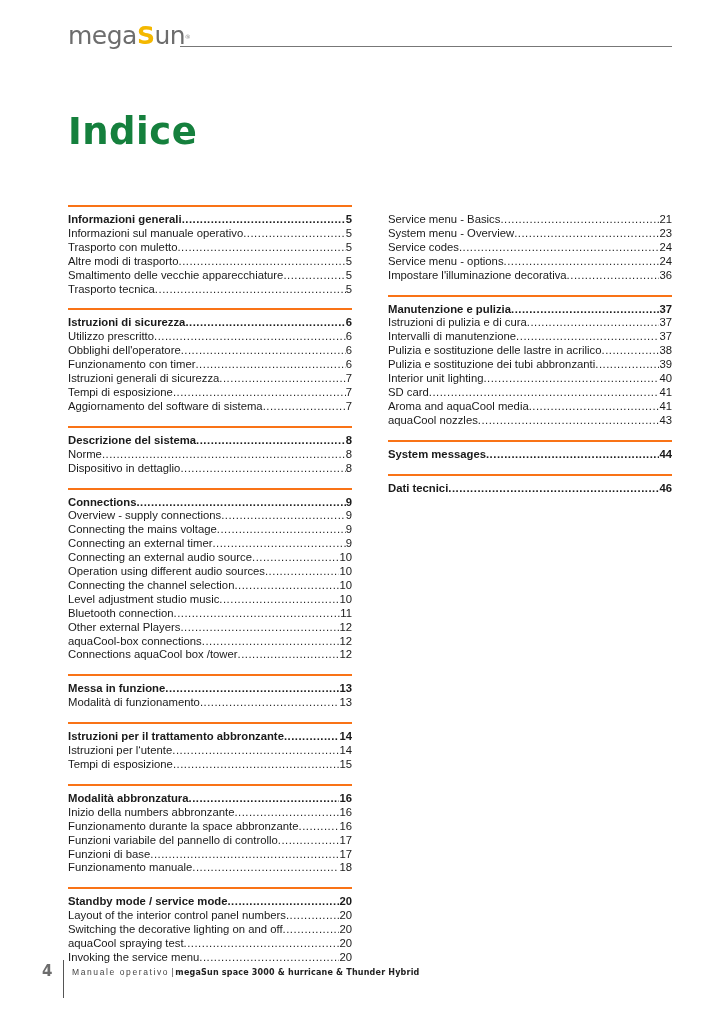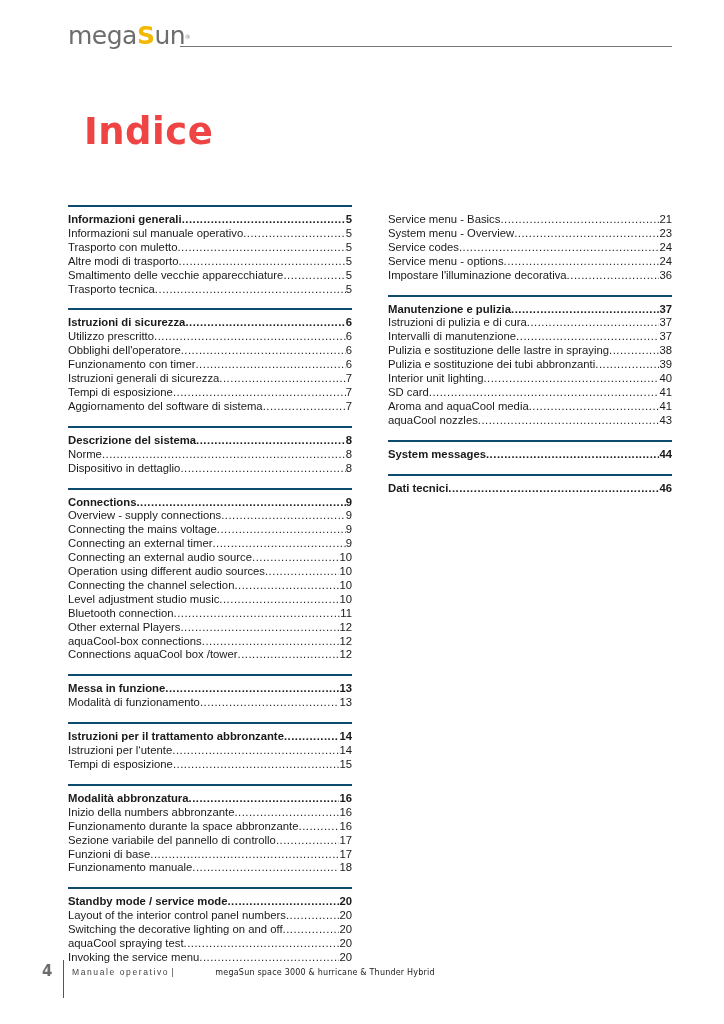--- a/index.html
+++ b/index.html
@@ -1,37 +1,37 @@
 <!DOCTYPE html>
 <html><head>
 <meta charset="utf-8">
 <style>
   html, body { margin: 0; padding: 0; background: #ffffff; }
   body { width: 724px; height: 1024px; position: relative; overflow: hidden; font-family: "Liberation Sans", sans-serif; color: #1a1a1a; }
   .logo { position: absolute; left: 68px; top: 21px; font-family: "DejaVu Sans", sans-serif; font-size: 25px; letter-spacing: -0.5px; color: #6d6d6d; line-height: 30px; }
   .logo .sun { color: #f4b800; font-weight: bold; }
   .logo .reg { position: absolute; right: -5px; top: 1px; font-size: 6px; color: #888; }
   .header-rule { position: absolute; left: 180px; top: 46px; width: 492px; height: 1px; background: #777; }
-  .page-title { position: absolute; left: 84px; top: 110px; font-family: "DejaVu Sans", sans-serif; font-weight: bold; font-size: 37px; color: #ef4444; letter-spacing: 0.5px; }
+  .page-title { position: absolute; left: 68px; top: 110px; font-family: "DejaVu Sans", sans-serif; font-weight: bold; font-size: 37px; color: #15803d; letter-spacing: 0.5px; }
   .col { position: absolute; top: 205px; width: 284px; }
   .col.left { left: 68px; }
   .col.right { left: 388px; top: 213px; }
-  .section { border-top: 2px solid #0c4a6e; padding-top: 6px; margin-bottom: 12px; }
+  .section { border-top: 2px solid #f97316; padding-top: 6px; margin-bottom: 12px; }
   .section.no-rule { border-top: none; padding-top: 0; }
   .row { display: flex; align-items: baseline; font-size: 11.3px; line-height: 13.9px; white-space: nowrap; }
   .row .label { flex: 0 0 auto; }
   .row .dots { flex: 1 1 auto; overflow: hidden; color: #1a1a1a; letter-spacing: 0.5px; }
   .row .dots::before { content: "........................................................................................................................................................................"; }
   .row .page { flex: 0 0 auto; }
   .row.head { font-weight: bold; }
   .footer-num { position: absolute; left: 42px; top: 962px; font-family: "DejaVu Sans", sans-serif; font-weight: bold; font-size: 15px; color: #6d6d6d; }
   .footer-bar { position: absolute; left: 63px; top: 960px; width: 1px; height: 38px; background: #555; }
   .footer-text { position: absolute; left: 72px; top: 967px; font-size: 8.5px; color: #444; letter-spacing: 1.6px; white-space: nowrap; }
   .footer-text .sep { letter-spacing: 0; margin: 0 2px; }
-  .footer-text .product { font-weight: normal; color: #222; letter-spacing: 0.2px; font-family: "DejaVu Sans", sans-serif; font-size: 8px; margin-left: 40px; }
+  .footer-text .product { font-weight: bold; color: #222; letter-spacing: 0.2px; font-family: "DejaVu Sans", sans-serif; font-size: 8px; }
 </style>
 </head>
 <body>
 
 <div class="logo"><span>mega</span><span class="sun">S</span><span>un</span><span class="reg">®</span></div>
 <div class="header-rule"></div>
 
 <h1 class="page-title" style="margin:0;">Indice</h1>
 
 <div class="col left" id="col-left">
@@ -222,21 +222,21 @@
         <span class="label">Inizio della numbers abbronzante</span>
         <span class="dots"></span>
         <span class="page">16</span>
       </div>
       <div class="row">
         <span class="label">Funzionamento durante la space abbronzante</span>
         <span class="dots"></span>
         <span class="page">16</span>
       </div>
       <div class="row">
-        <span class="label">Sezione variabile del pannello di controllo</span>
+        <span class="label">Funzioni variabile del pannello di controllo</span>
         <span class="dots"></span>
         <span class="page">17</span>
       </div>
       <div class="row">
         <span class="label">Funzioni di base</span>
         <span class="dots"></span>
         <span class="page">17</span>
       </div>
       <div class="row">
         <span class="label">Funzionamento manuale</span>
@@ -310,21 +310,21 @@
         <span class="label">Istruzioni di pulizia e di cura</span>
         <span class="dots"></span>
         <span class="page">37</span>
       </div>
       <div class="row">
         <span class="label">Intervalli di manutenzione</span>
         <span class="dots"></span>
         <span class="page">37</span>
       </div>
       <div class="row">
-        <span class="label">Pulizia e sostituzione delle lastre in spraying</span>
+        <span class="label">Pulizia e sostituzione delle lastre in acrilico</span>
         <span class="dots"></span>
         <span class="page">38</span>
       </div>
       <div class="row">
         <span class="label">Pulizia e sostituzione dei tubi abbronzanti</span>
         <span class="dots"></span>
         <span class="page">39</span>
       </div>
       <div class="row">
         <span class="label">Interior unit lighting</span>

